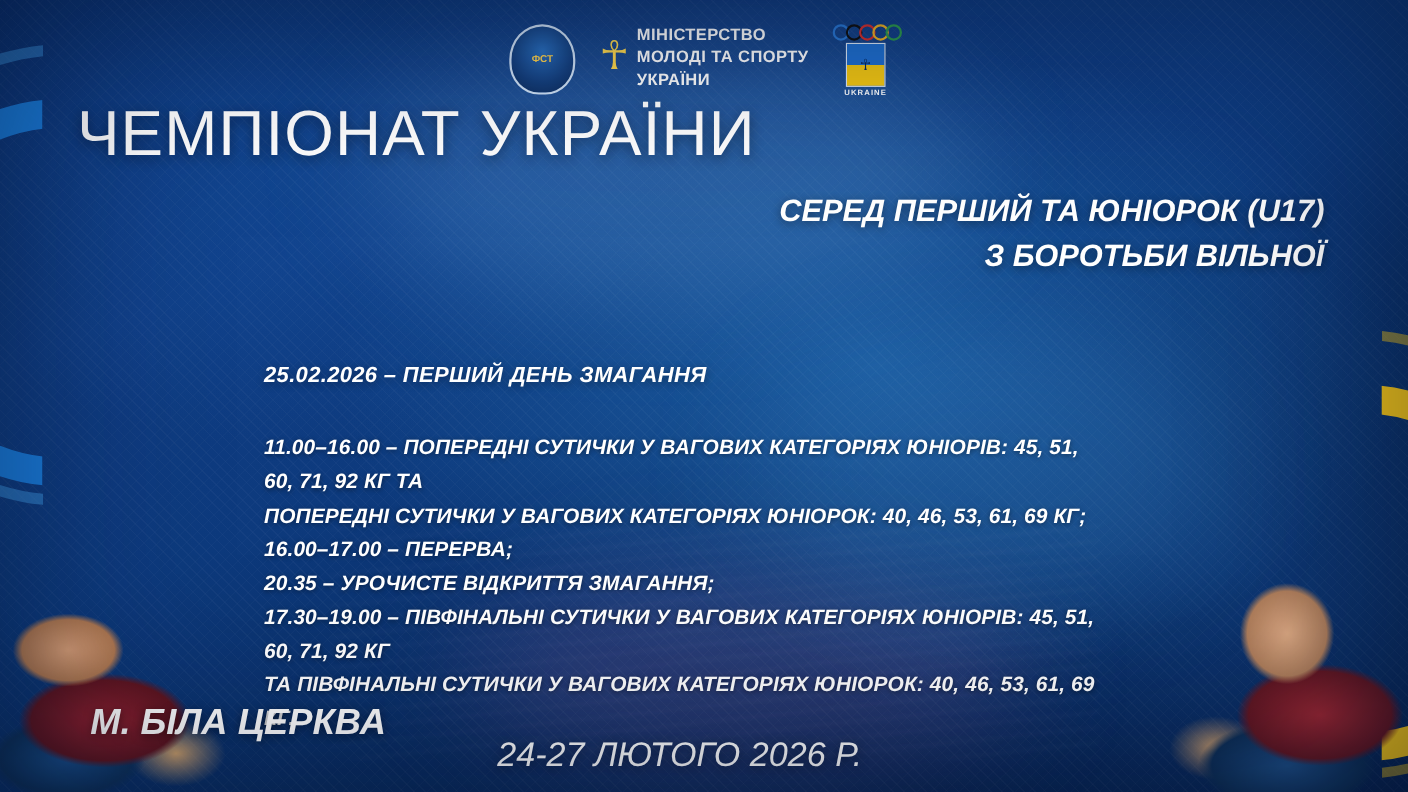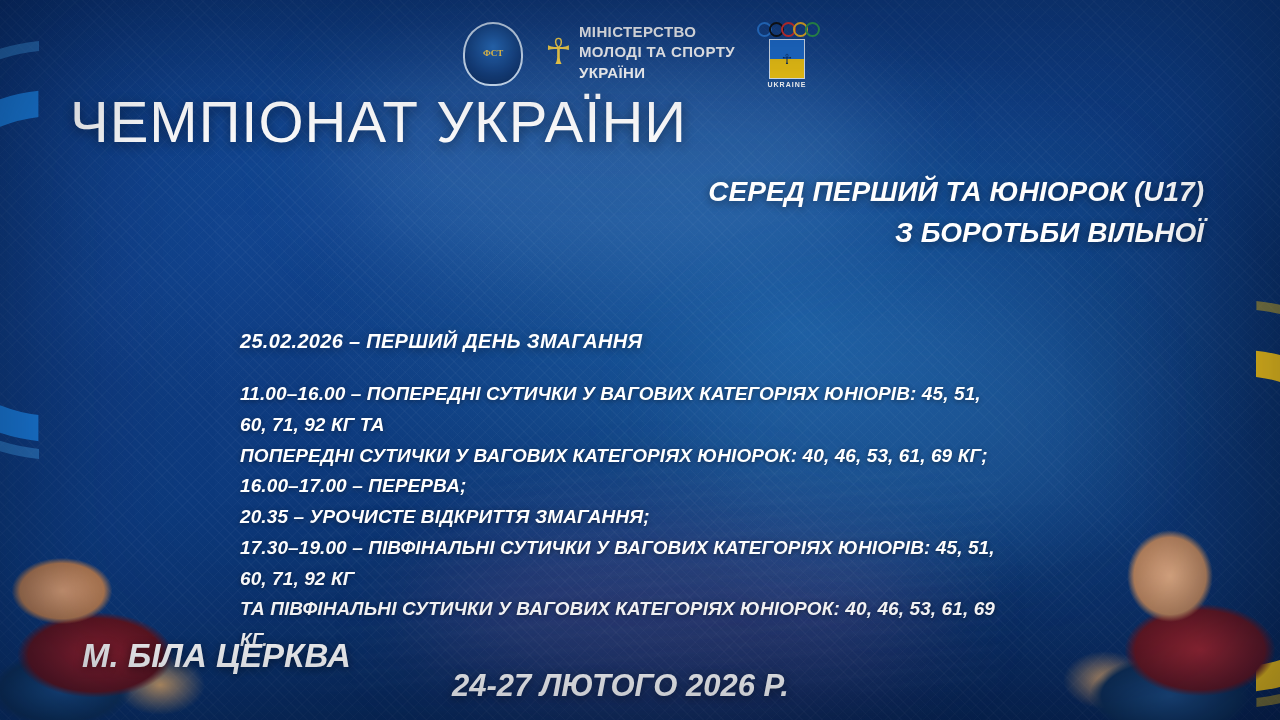--- a/index.html
+++ b/index.html
@@ -89,21 +89,21 @@
     align-items: flex-start;
     gap: 22px;
   }
   .emblem {
     width: 56px; height: 60px;
     border-radius: 50% 50% 45% 45%;
     background: radial-gradient(circle at 50% 38%, #2a6fc0 0%, #15407e 60%, #0c2a58 100%);
     border: 2px solid #cfe2f7;
     display: flex; align-items: center; justify-content: center;
     color: #ffd24d;
-    font-size: 9px; font-weight: bold; text-align: center; line-height: 1.05; font-family: Liberation Serif, serif;
+    font-size: 9px; font-weight: bold; text-align: center; line-height: 1.05;
   }
   .ministry {
     display: flex; align-items: center; gap: 7px;
   }
   .trident {
     color: #ffd84d;
     font-size: 36px;
     line-height: 1;
     font-family: "DejaVu Sans", sans-serif;
   }
@@ -170,21 +170,21 @@
     position: absolute;
     left: 240px; top: 330px;
     width: 760px;
   }
   .day-heading {
     color: #ffffff;
     font-size: 20px;
     font-weight: bold;
     font-style: italic;
     letter-spacing: .3px;
-    margin-bottom: 26px;
+    margin-bottom: 40px;
     text-shadow: 0 2px 8px rgba(0,0,0,.4);
   }
   .sched-line {
     color: #ffffff;
     font-size: 19px;
     font-weight: bold;
     font-style: italic;
     line-height: 1.62;
     letter-spacing: .1px;
     text-shadow: 0 1px 5px rgba(0,0,0,.45);
@@ -197,21 +197,21 @@
     font-size: 33px;
     font-weight: bold;
     font-style: italic;
     text-shadow: 0 2px 9px rgba(0,0,0,.5);
   }
   .dates {
     position: absolute;
     left: 452px; bottom: 16px;
     color: #ffffff;
     font-size: 31px;
-    font-weight: bold;
+    font-weight: normal;
     font-style: italic;
     text-shadow: 0 2px 10px rgba(0,0,0,.5);
   }
 
   
   .wrestlers-left {
     position: absolute;
     left: 0; bottom: 0;
     width: 215px; height: 185px;
     background:

